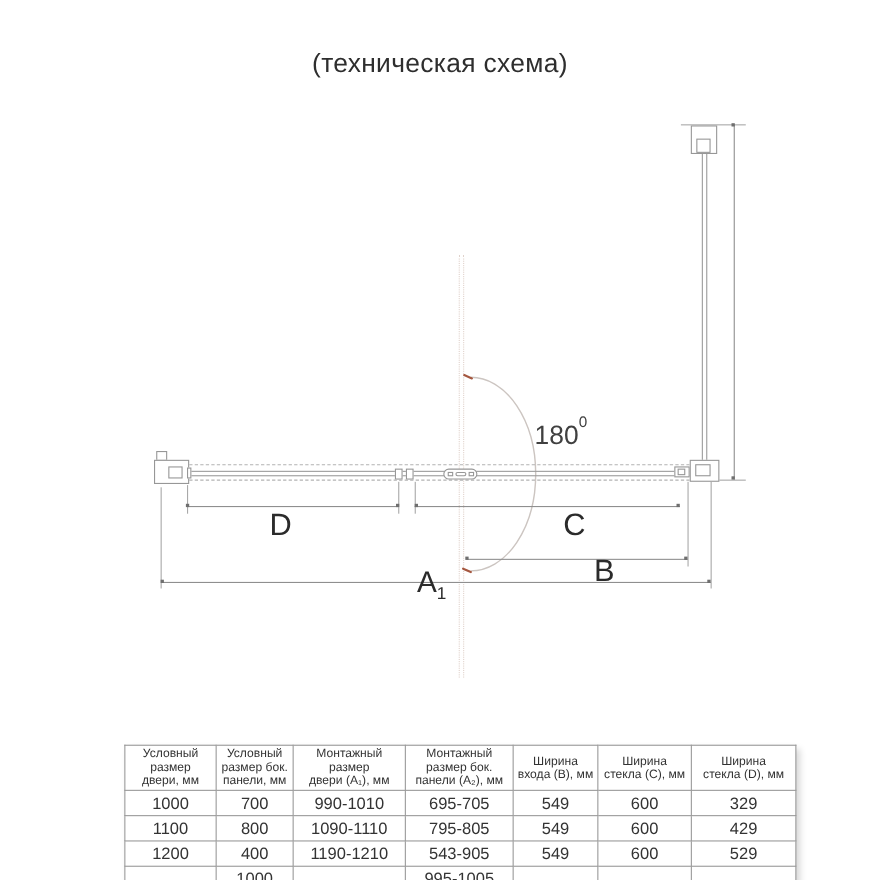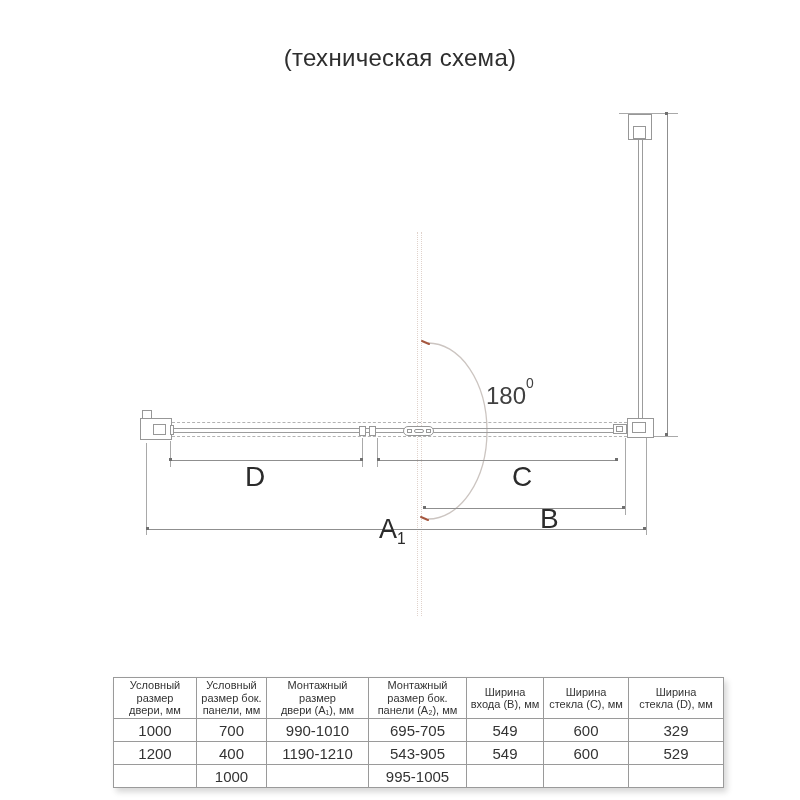--- a/index.html
+++ b/index.html
@@ -146,20 +146,29 @@
       <tr>
         <td>1000</td>
         <td>700</td>
         <td>990-1010</td>
         <td>695-705</td>
         <td>549</td>
         <td>600</td>
         <td>329</td>
       </tr>
       <tr>
+        <td>1100</td>
+        <td>800</td>
+        <td>1090-1110</td>
+        <td>795-805</td>
+        <td>549</td>
+        <td>600</td>
+        <td>429</td>
+      </tr>
+      <tr>
         <td>1200</td>
         <td>400</td>
         <td>1190-1210</td>
         <td>543-905</td>
         <td>549</td>
         <td>600</td>
         <td>529</td>
       </tr>
       <tr>
         <td></td>

